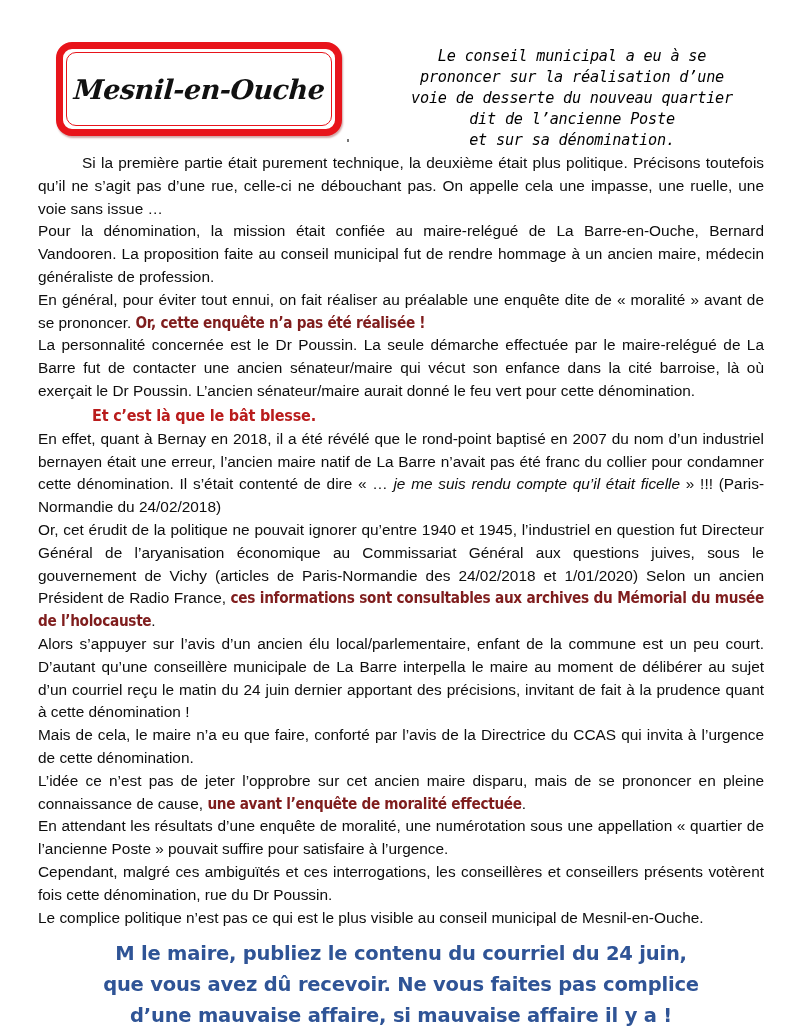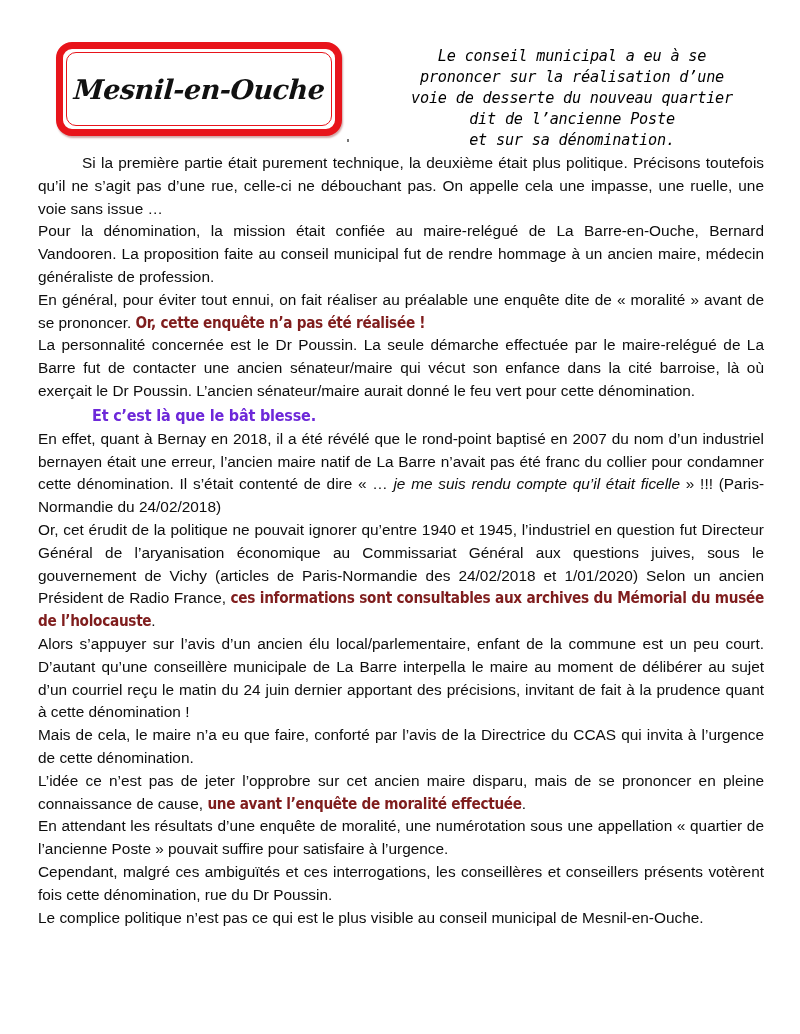--- a/index.html
+++ b/index.html
@@ -120,21 +120,21 @@
   .hl {
     color: #7f1d1d;
     font-weight: bold;
     font-family: "DejaVu Sans", "Liberation Sans", sans-serif;
     font-size: 15.2px;
     letter-spacing: -0.3px;
   }
   .blue-head {
     display: block;
     text-indent: 54px;
-    color: #6d28d9;
+    color: #b91c1c;
     font-weight: bold;
     font-family: "DejaVu Sans", "Liberation Sans", sans-serif;
     font-size: 16px;
     letter-spacing: -0.2px;
     line-height: 25px;
   }
   .ital { font-style: italic; }
 
   
   .cta {
@@ -199,14 +199,19 @@
 
     <p><span>L’idée ce n’est pas de jeter l’opprobre sur cet ancien maire disparu, mais de se prononcer en pleine connaissance de cause, </span><span class="hl">une avant l’enquête de moralité effectuée</span><span>.</span></p>
 
     <p>En attendant les résultats d’une enquête de moralité, une numérotation sous une appellation « quartier de l’ancienne Poste » pouvait suffire pour satisfaire à l’urgence.</p>
 
     <p>Cependant, malgré ces ambiguïtés et ces interrogations, les conseillères et conseillers présents votèrent fois cette dénomination, rue du Dr Poussin.</p>
 
     <p>Le complice politique n’est pas ce qui est le plus visible au conseil municipal de Mesnil-en-Ouche.</p>
   </div>
 
+  <div class="cta">
+    <span class="cta-line">M le maire, publiez le contenu du courriel du 24 juin,</span>
+    <span class="cta-line">que vous avez dû recevoir. Ne vous faites pas complice</span>
+    <span class="cta-line">d’une mauvaise affaire, si mauvaise affaire il y a !</span>
+  </div>
 
 </div>
 
 </body></html>

